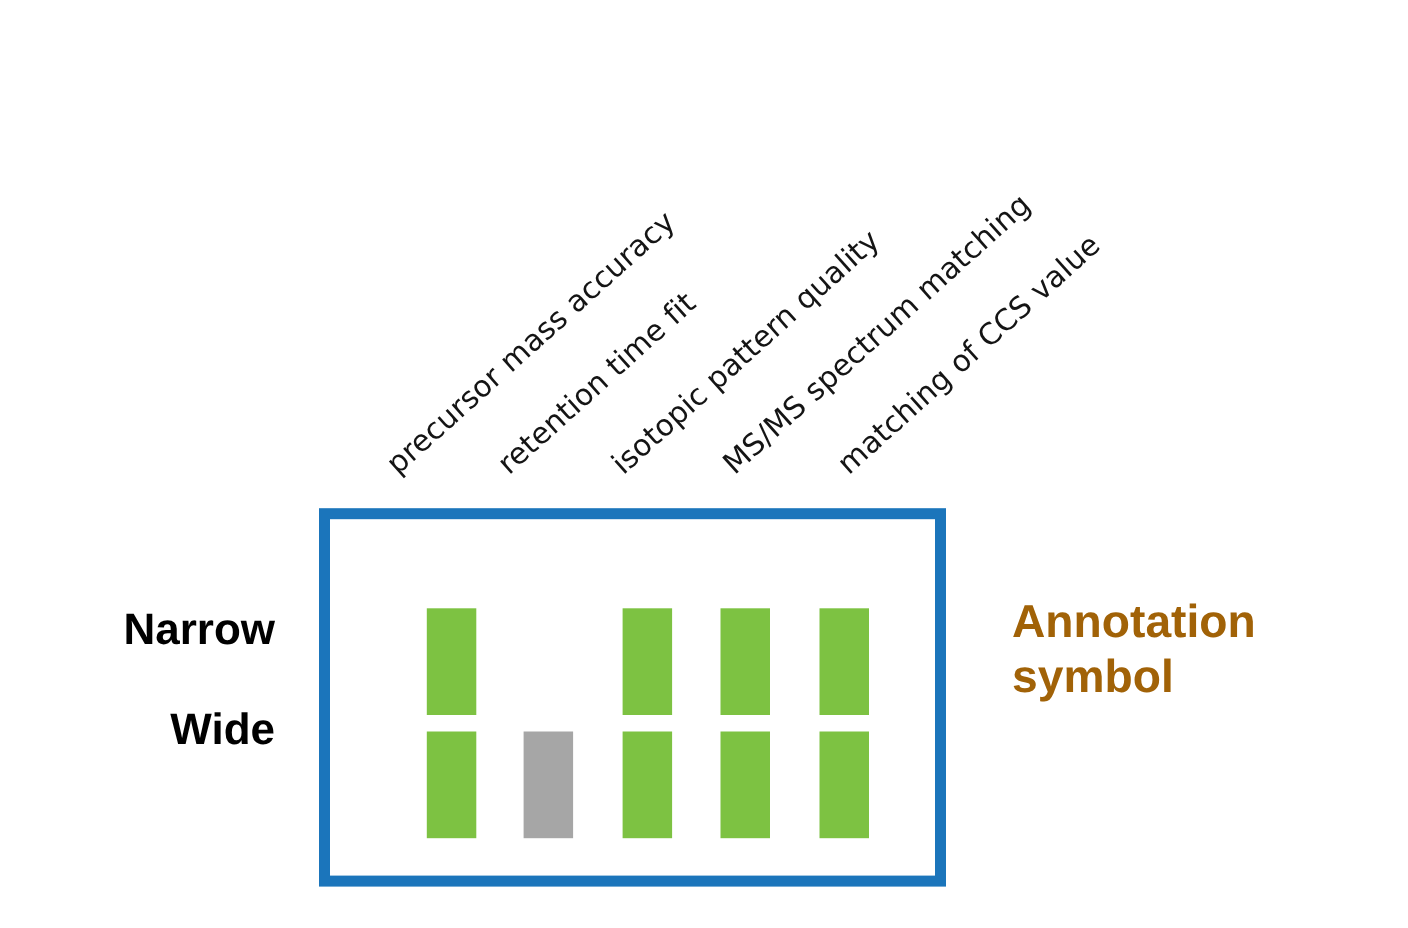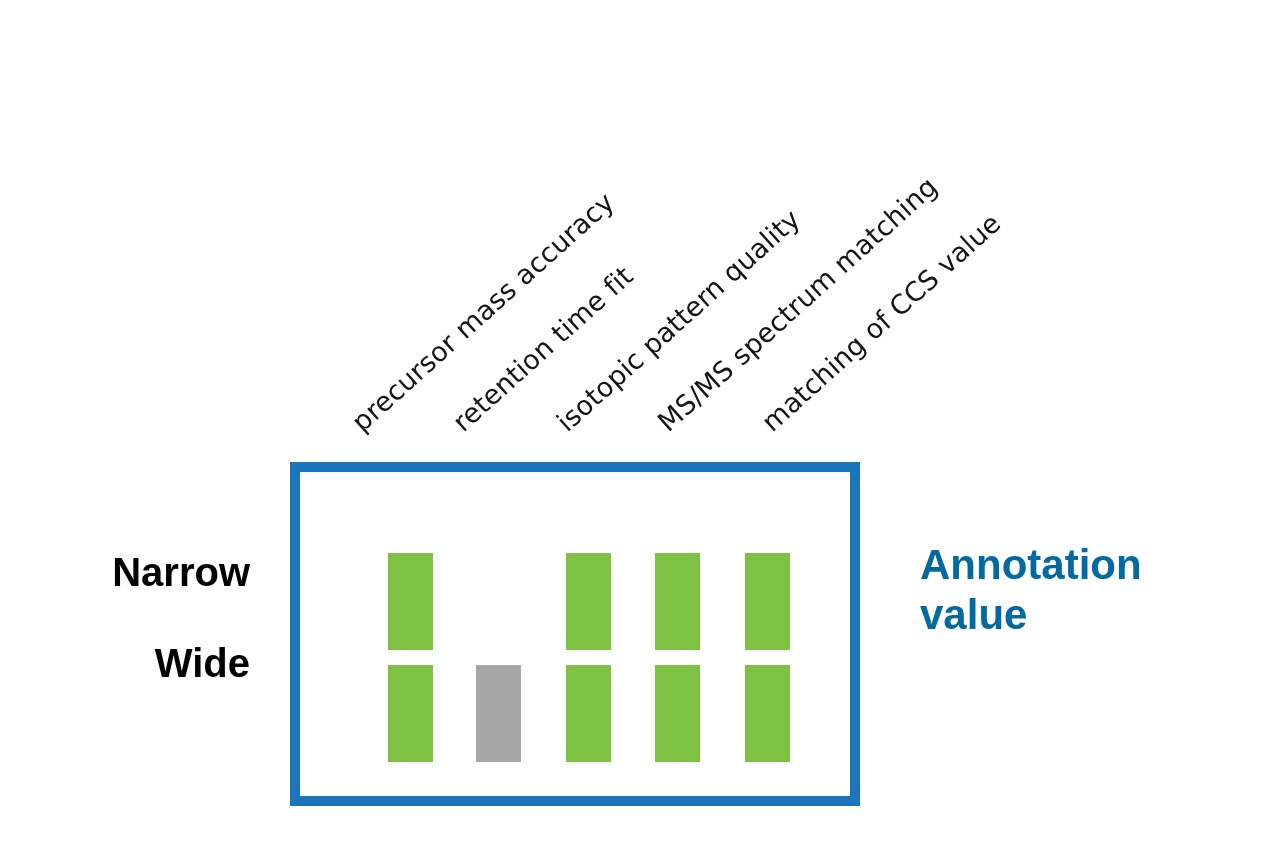--- a/index.html
+++ b/index.html
@@ -90,21 +90,21 @@
 
   
   .caption {
     position: absolute;
     left: 920px;
     top: 540px;
     width: 330px;
     font-family: "Liberation Sans", sans-serif;
     font-size: 42px;
     font-weight: bold;
-    color: #0369a1;
+    color: #a16207;
     line-height: 1.18;
   }
   .caption .cap-line { display: block; white-space: nowrap; }
 </style>
 </head>
 <body>
 
 <div id="figure">
 
   <div class="col-headers">
@@ -131,16 +131,16 @@
     <div class="bar good" style="left:88px;  top:193px;"></div>
     <div class="bar gray" style="left:176px; top:193px;"></div>
     <div class="bar good" style="left:266px; top:193px;"></div>
     <div class="bar good" style="left:355px; top:193px;"></div>
     <div class="bar good" style="left:445px; top:193px;"></div>
 
   </div>
 
   <div class="caption">
     <span class="cap-line">Annotation</span>
-    <span class="cap-line">value</span>
+    <span class="cap-line">symbol</span>
   </div>
 
 </div>
 
 </body></html>

